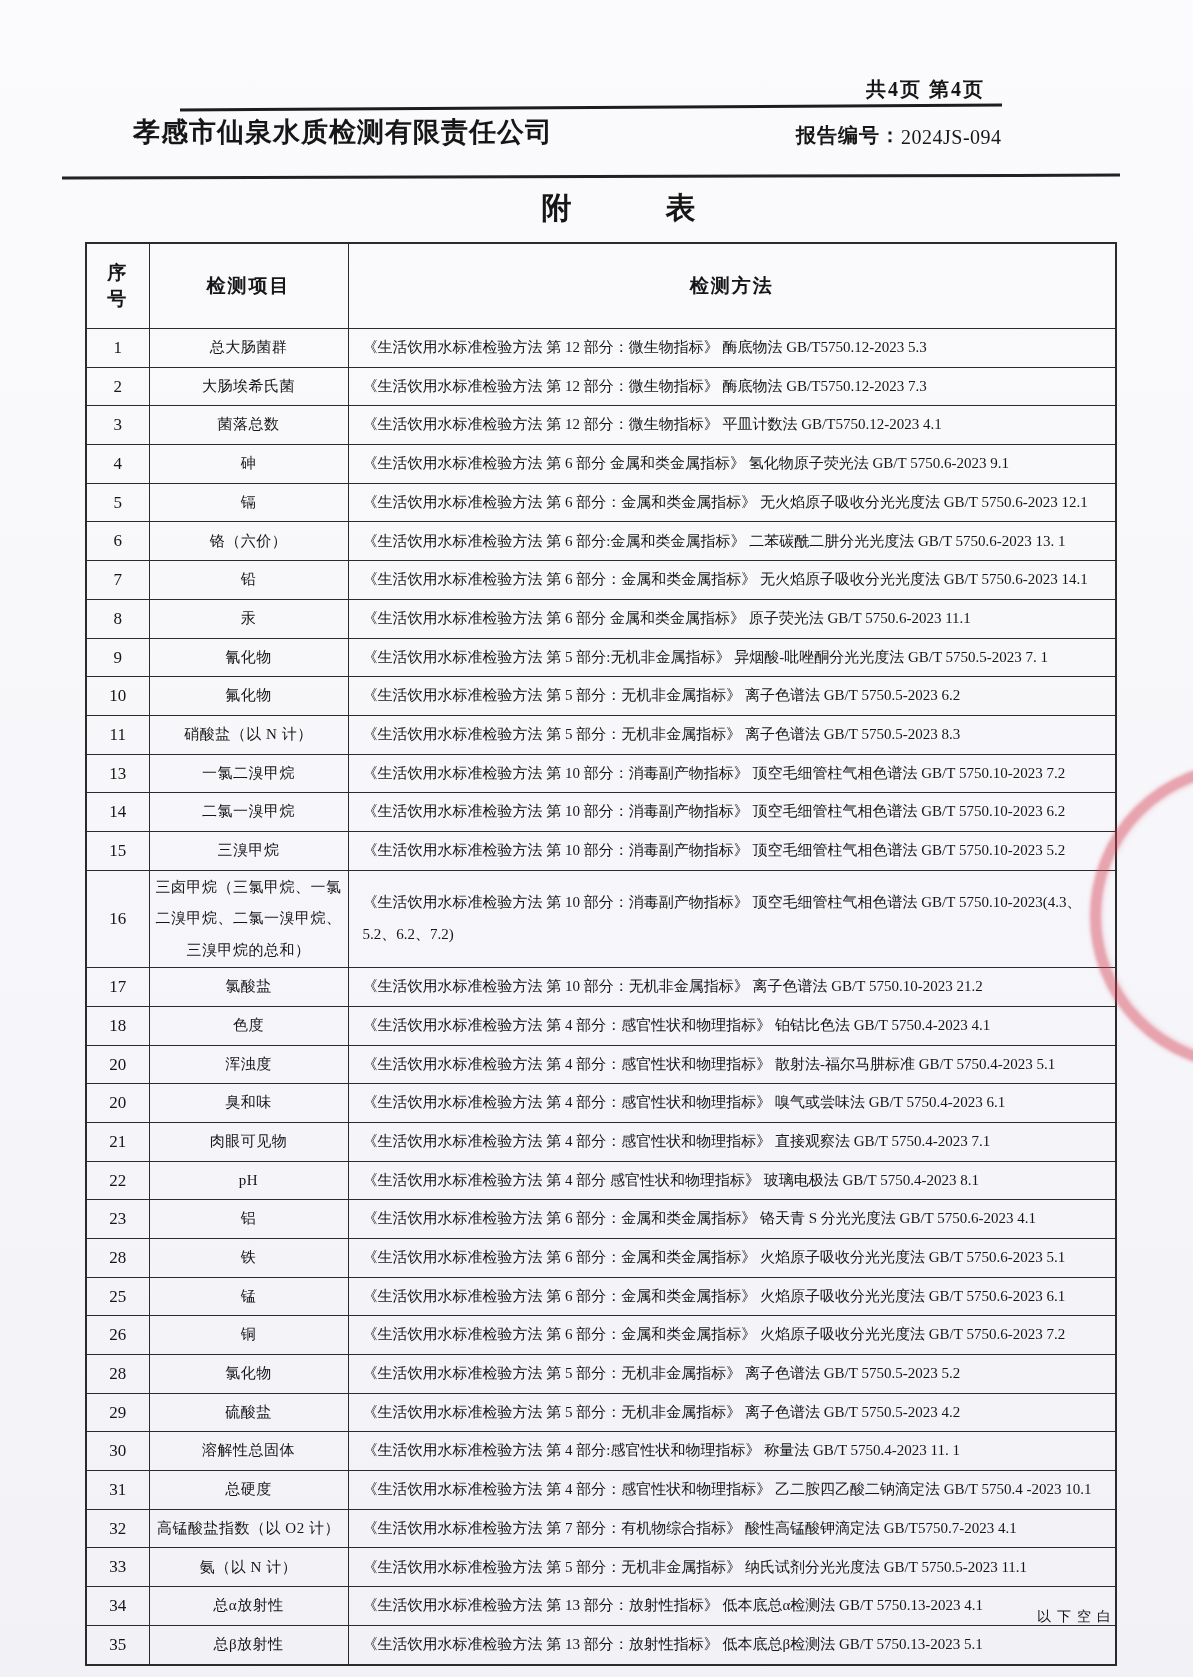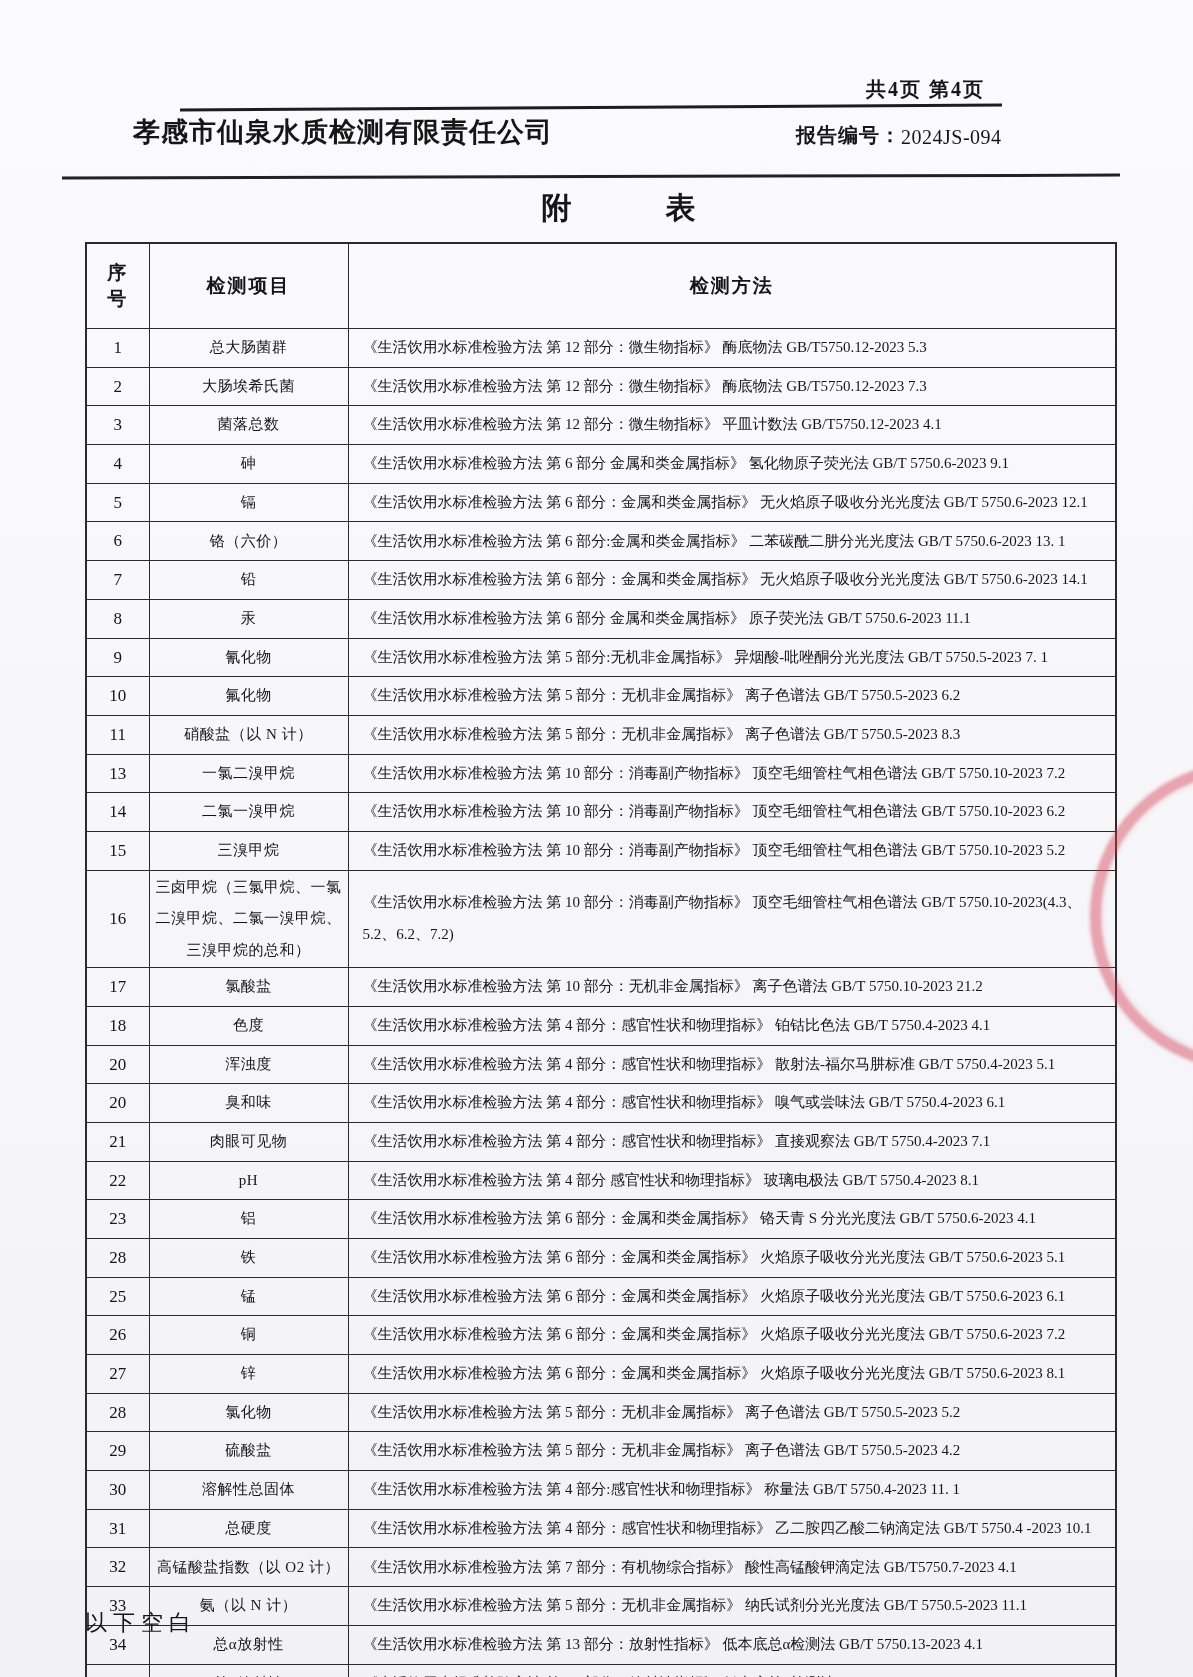--- a/index.html
+++ b/index.html
@@ -63,21 +63,21 @@
     text-align: center; font-size: 17px; padding: 1px 2px;
   }
   table.methods td.item {
     text-align: center; letter-spacing: 0.5px;
   }
   table.methods td.method {
     text-align: left; padding-left: 14px; padding-right: 0;
   }
   .footer-note {
     position: absolute; top: 1608px; left: 85px; width: 1032px;
-    text-align: left; font-size: 22px; letter-spacing: 6px;
+    text-align: right; font-size: 14px; letter-spacing: 6px;
   }
   .stamp {
     position: absolute; left: 1090px; top: 762px;
     width: 286px; height: 286px; border-radius: 50%;
     border: 11px solid rgba(213, 62, 82, 0.45);
     box-shadow: inset 0 0 6px rgba(213, 62, 82, 0.25), 0 0 5px rgba(213, 62, 82, 0.18);
     filter: blur(1.6px);
   }
 </style>
 </head>
@@ -236,25 +236,20 @@
           <td class="no">25</td>
           <td class="item">锰</td>
           <td class="method">《生活饮用水标准检验方法 第 6 部分：金属和类金属指标》 火焰原子吸收分光光度法 GB/T 5750.6-2023 6.1</td>
         </tr>
         <tr>
           <td class="no">26</td>
           <td class="item">铜</td>
           <td class="method">《生活饮用水标准检验方法 第 6 部分：金属和类金属指标》 火焰原子吸收分光光度法 GB/T 5750.6-2023 7.2</td>
         </tr>
         <tr>
-          <td class="no">27</td>
-          <td class="item">锌</td>
-          <td class="method">《生活饮用水标准检验方法 第 6 部分：金属和类金属指标》 火焰原子吸收分光光度法 GB/T 5750.6-2023 8.1</td>
-        </tr>
-        <tr>
           <td class="no">28</td>
           <td class="item">氯化物</td>
           <td class="method">《生活饮用水标准检验方法 第 5 部分：无机非金属指标》 离子色谱法 GB/T 5750.5-2023 5.2</td>
         </tr>
         <tr>
           <td class="no">29</td>
           <td class="item">硫酸盐</td>
           <td class="method">《生活饮用水标准检验方法 第 5 部分：无机非金属指标》 离子色谱法 GB/T 5750.5-2023 4.2</td>
         </tr>
         <tr>

